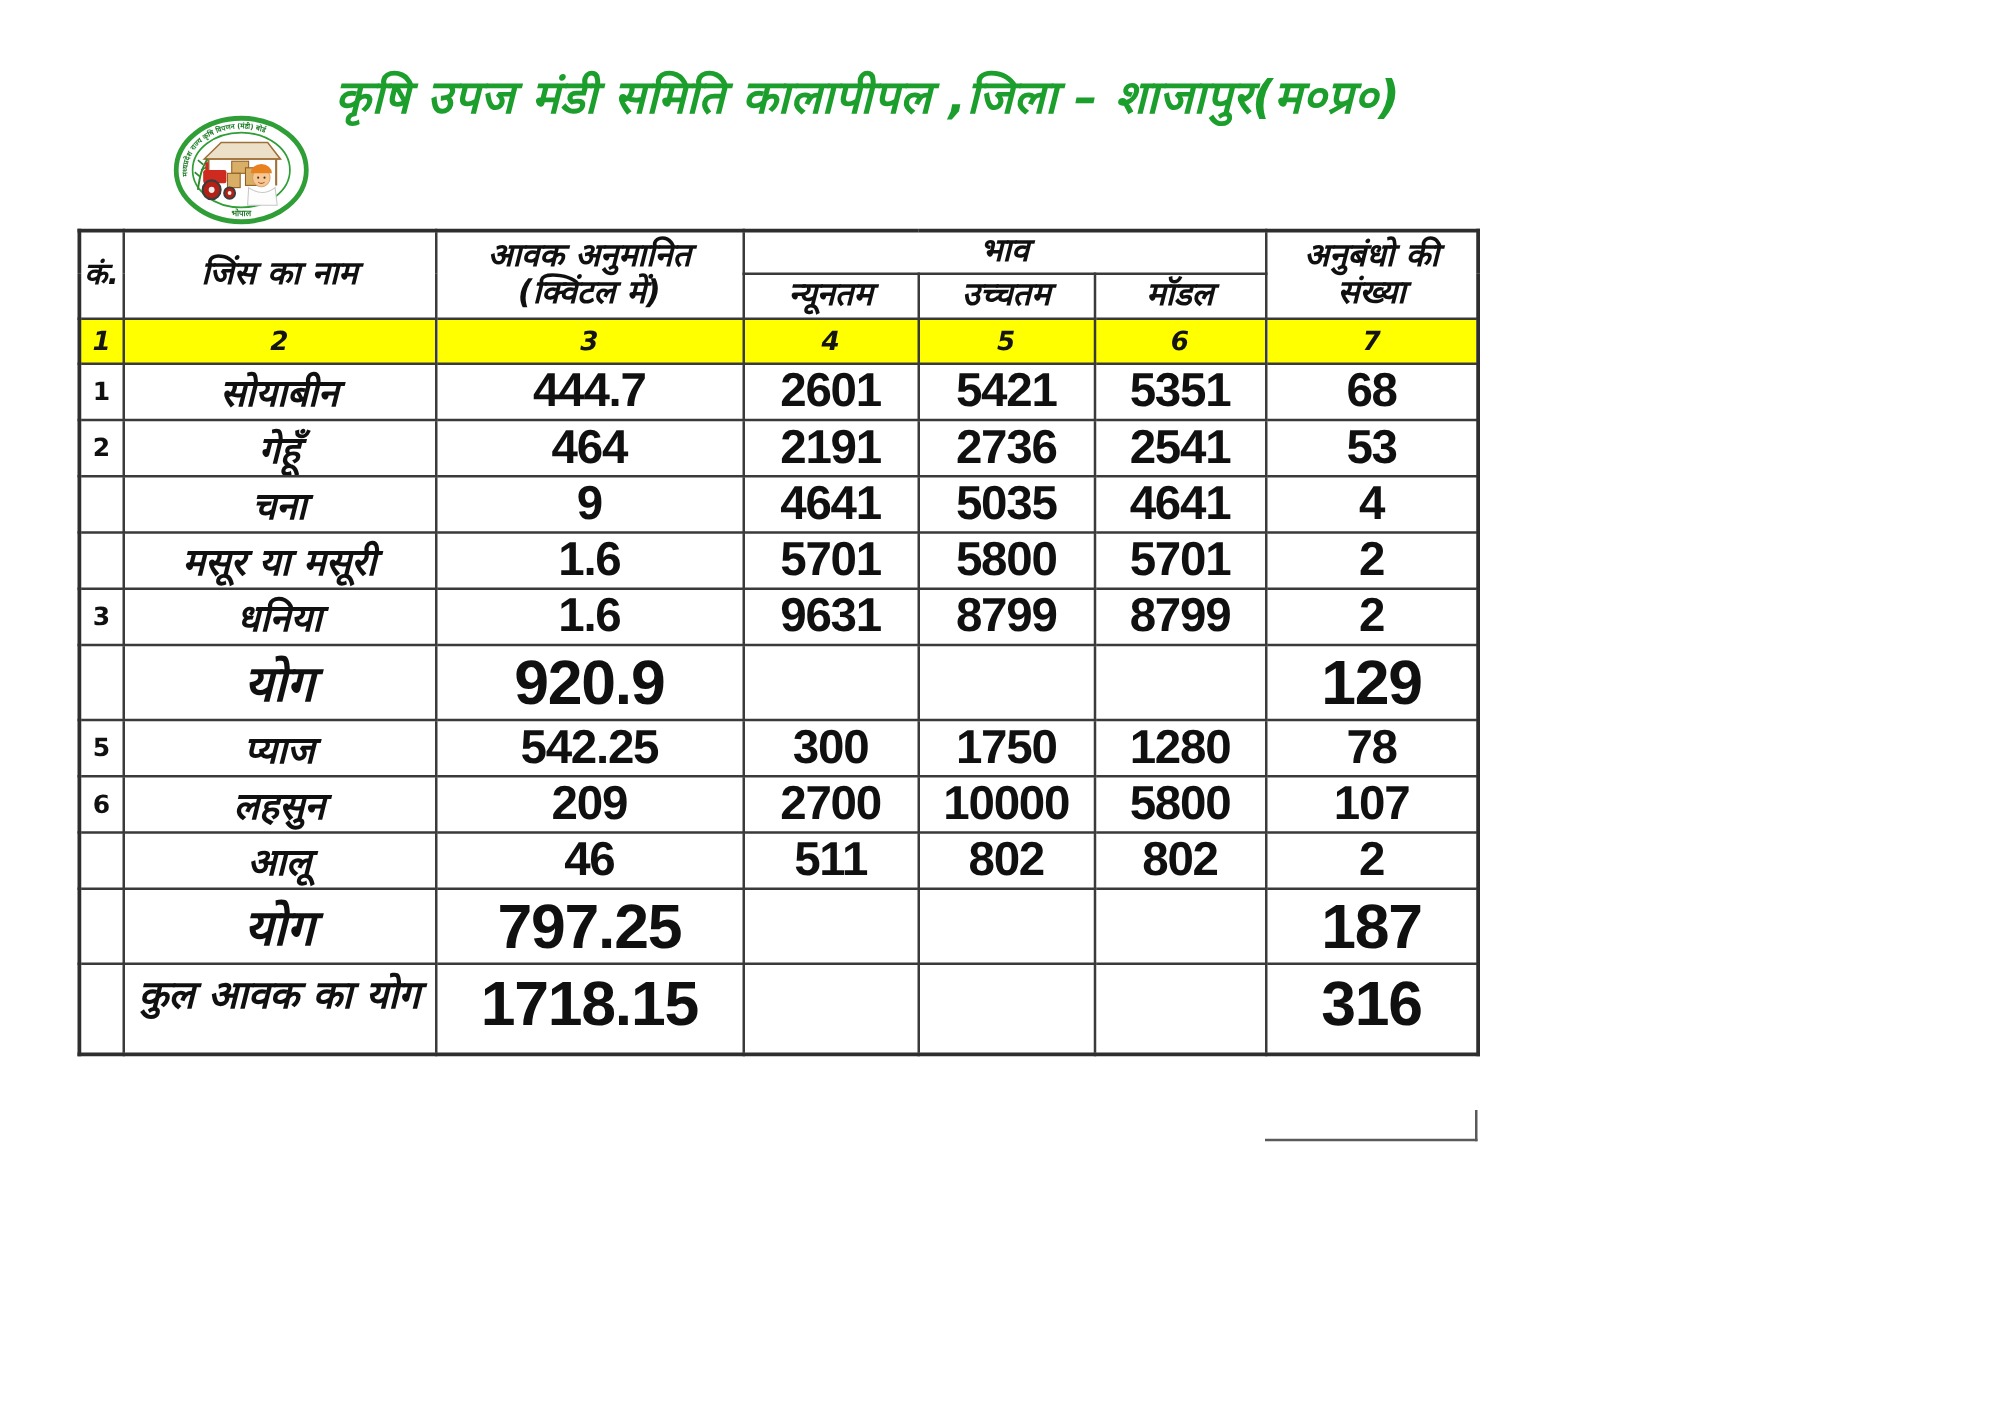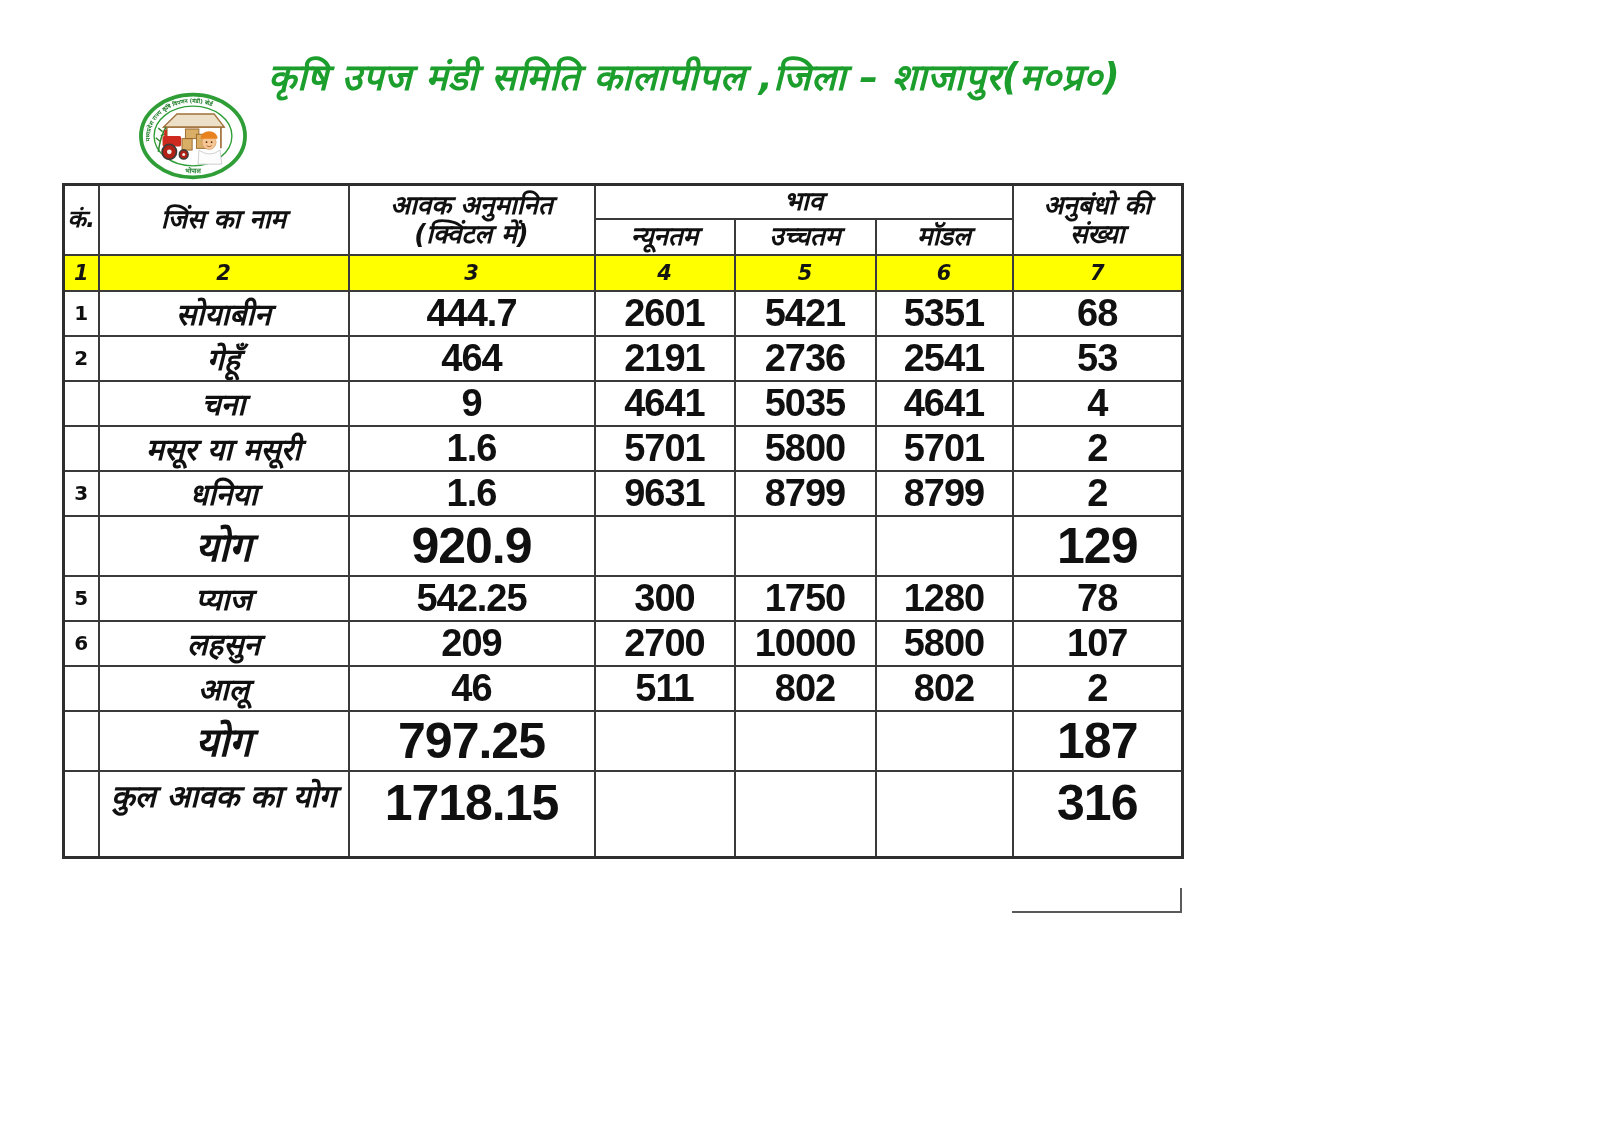--- a/index.html
+++ b/index.html
@@ -40,21 +40,21 @@
     height:34px; color:#141414;
   }
   td.sno  { color:#e03535; font-weight:bold; font-size:20px; font-style:normal; }
   td.name { font-weight:bold; font-style:italic; font-size:30px; }
   td.num  { font-weight:bold; font-size:38px; letter-spacing:-1px;
             font-family:"Liberation Sans","DejaVu Sans",sans-serif; }
   tr.r-data  { height:45px; }
   tr.r-total { height:56px; }
   tr.r-total td.name { font-size:40px;border-radius:11px; }
   tr.r-total td.num  { font-size:50px; }
-  tr.r-grand { height:87px; }
+  tr.r-grand { height:73px; }
   tr.r-grand td { vertical-align:top; }
   tr.r-grand td.name { font-size:31px; line-height:1.3; padding-top:4px; }
   tr.r-grand td.num  { font-size:50px; line-height:1; padding-top:6px; }
 
   .corner-line {
     position:absolute; left:1012px; top:888px; width:168px; height:23px;
     border-right:2px solid #5a5a5a; border-bottom:2px solid #5a5a5a;
   }
 </style>
 </head>

